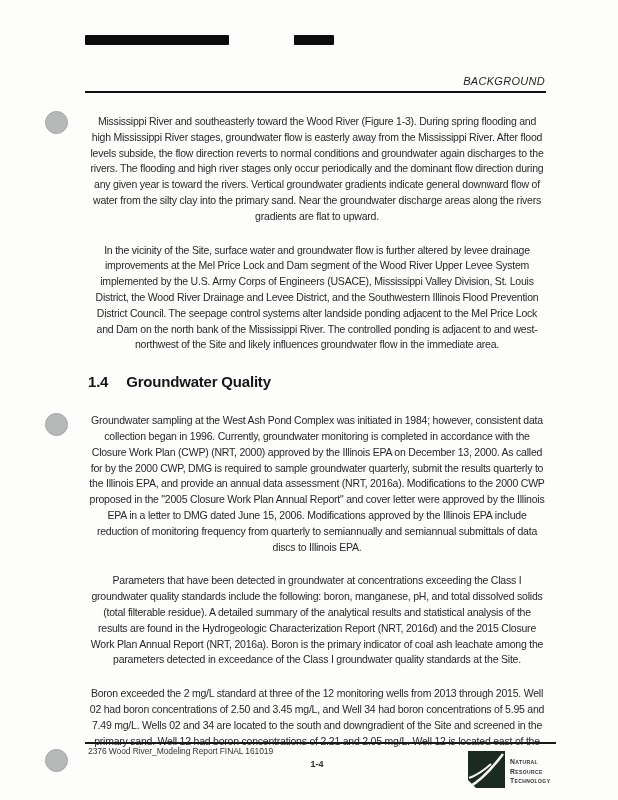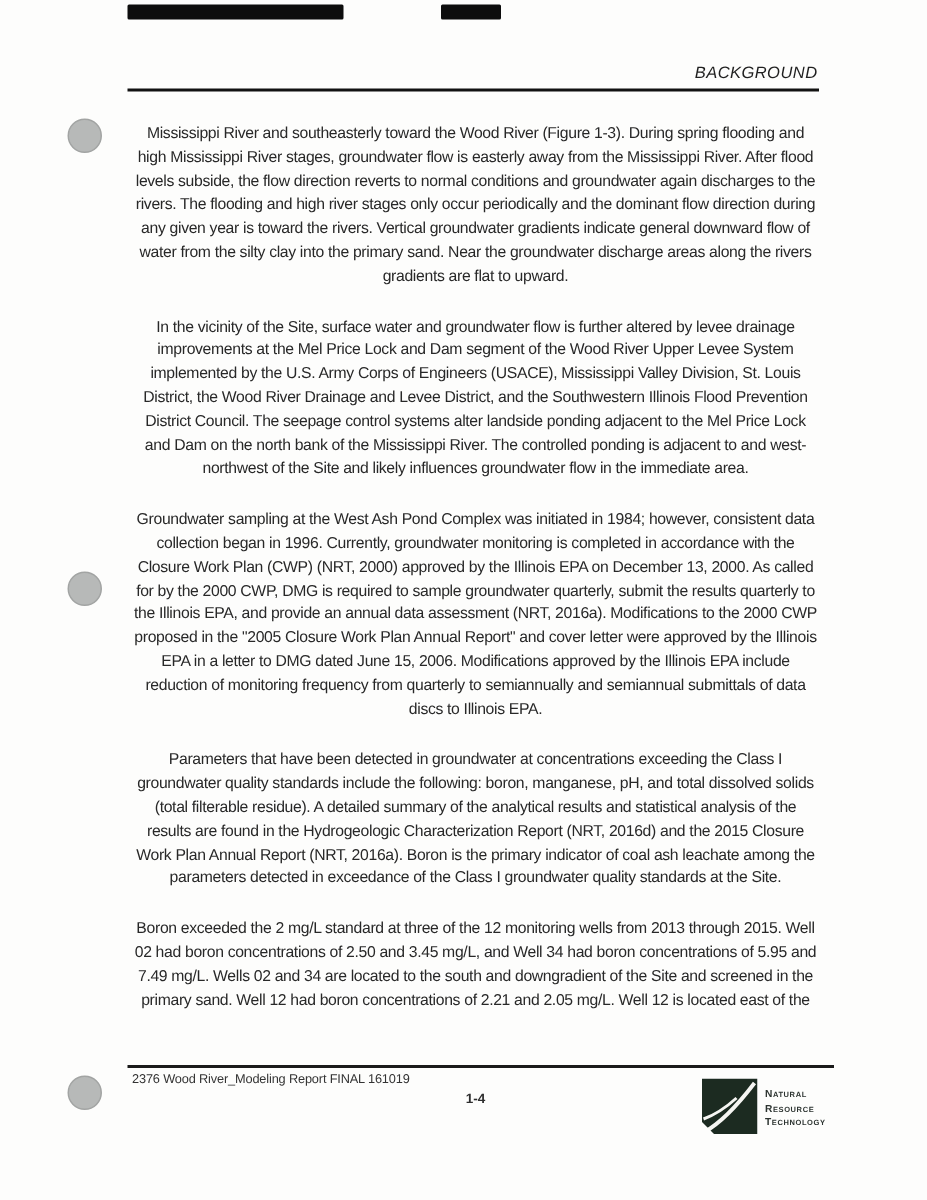--- a/index.html
+++ b/index.html
@@ -4,21 +4,21 @@
 <style>
   html, body { margin: 0; padding: 0; }
   body {
     width: 618px; height: 800px;
     background: #fdfdfc;
     font-family: "Liberation Sans", sans-serif;
     color: #262626;
     position: relative;
     overflow: hidden;
   }
-  .page { position: absolute; inset: 0; }
+  .page { position: absolute; inset: 0; margin-top: 32px; }
 
   
   .scan-bar { position: absolute; top: 3px; height: 10px; background: #0d0d0d; border-radius: 1px; }
   .scan-bar.bar1 { left: 85px; width: 144px; }
   .scan-bar.bar2 { left: 294px; width: 40px; }
 
   
   .hole {
     position: absolute; left: 45px; width: 23px; height: 23px;
     border-radius: 50%;
@@ -101,20 +101,24 @@
   <div class="hole h1"></div>
   <div class="hole h2"></div>
   <div class="hole h3"></div>
 
   <span class="header-label">BACKGROUND</span>
   <div class="header-rule"></div>
 
   <div class="content">
     <p>Mississippi River and southeasterly toward the Wood River (Figure 1-3). During spring flooding and high Mississippi River stages, groundwater flow is easterly away from the Mississippi River. After flood levels subside, the flow direction reverts to normal conditions and groundwater again discharges to the rivers. The flooding and high river stages only occur periodically and the dominant flow direction during any given year is toward the rivers. Vertical groundwater gradients indicate general downward flow of water from the silty clay into the primary sand. Near the groundwater discharge areas along the rivers gradients are flat to upward.</p>
     <p>In the vicinity of the Site, surface water and groundwater flow is further altered by levee drainage improvements at the Mel Price Lock and Dam segment of the Wood River Upper Levee System implemented by the U.S. Army Corps of Engineers (USACE), Mississippi Valley Division, St. Louis District, the Wood River Drainage and Levee District, and the Southwestern Illinois Flood Prevention District Council. The seepage control systems alter landside ponding adjacent to the Mel Price Lock and Dam on the north bank of the Mississippi River. The controlled ponding is adjacent to and west-northwest of the Site and likely influences groundwater flow in the immediate area.</p>
+    <h2>
+      <span class="sec-num">1.4</span>
+      <span>Groundwater Quality</span>
+    </h2>
     <p>Groundwater sampling at the West Ash Pond Complex was initiated in 1984; however, consistent data collection began in 1996. Currently, groundwater monitoring is completed in accordance with the Closure Work Plan (CWP) (NRT, 2000) approved by the Illinois EPA on December 13, 2000. As called for by the 2000 CWP, DMG is required to sample groundwater quarterly, submit the results quarterly to the Illinois EPA, and provide an annual data assessment (NRT, 2016a). Modifications to the 2000 CWP proposed in the "2005 Closure Work Plan Annual Report" and cover letter were approved by the Illinois EPA in a letter to DMG dated June 15, 2006. Modifications approved by the Illinois EPA include reduction of monitoring frequency from quarterly to semiannually and semiannual submittals of data discs to Illinois EPA.</p>
     <p>Parameters that have been detected in groundwater at concentrations exceeding the Class I groundwater quality standards include the following: boron, manganese, pH, and total dissolved solids (total filterable residue). A detailed summary of the analytical results and statistical analysis of the results are found in the Hydrogeologic Characterization Report (NRT, 2016d) and the 2015 Closure Work Plan Annual Report (NRT, 2016a). Boron is the primary indicator of coal ash leachate among the parameters detected in exceedance of the Class I groundwater quality standards at the Site.</p>
     <p>Boron exceeded the 2 mg/L standard at three of the 12 monitoring wells from 2013 through 2015. Well 02 had boron concentrations of 2.50 and 3.45 mg/L, and Well 34 had boron concentrations of 5.95 and 7.49 mg/L. Wells 02 and 34 are located to the south and downgradient of the Site and screened in the primary sand. Well 12 had boron concentrations of 2.21 and 2.05 mg/L. Well 12 is located east of the</p>
   </div>
 
   <div class="footer-rule"></div>
   <div class="doc-id">2376 Wood River_Modeling Report FINAL 161019</div>
   <div class="page-num">1-4</div>
 
   <div class="logo">

